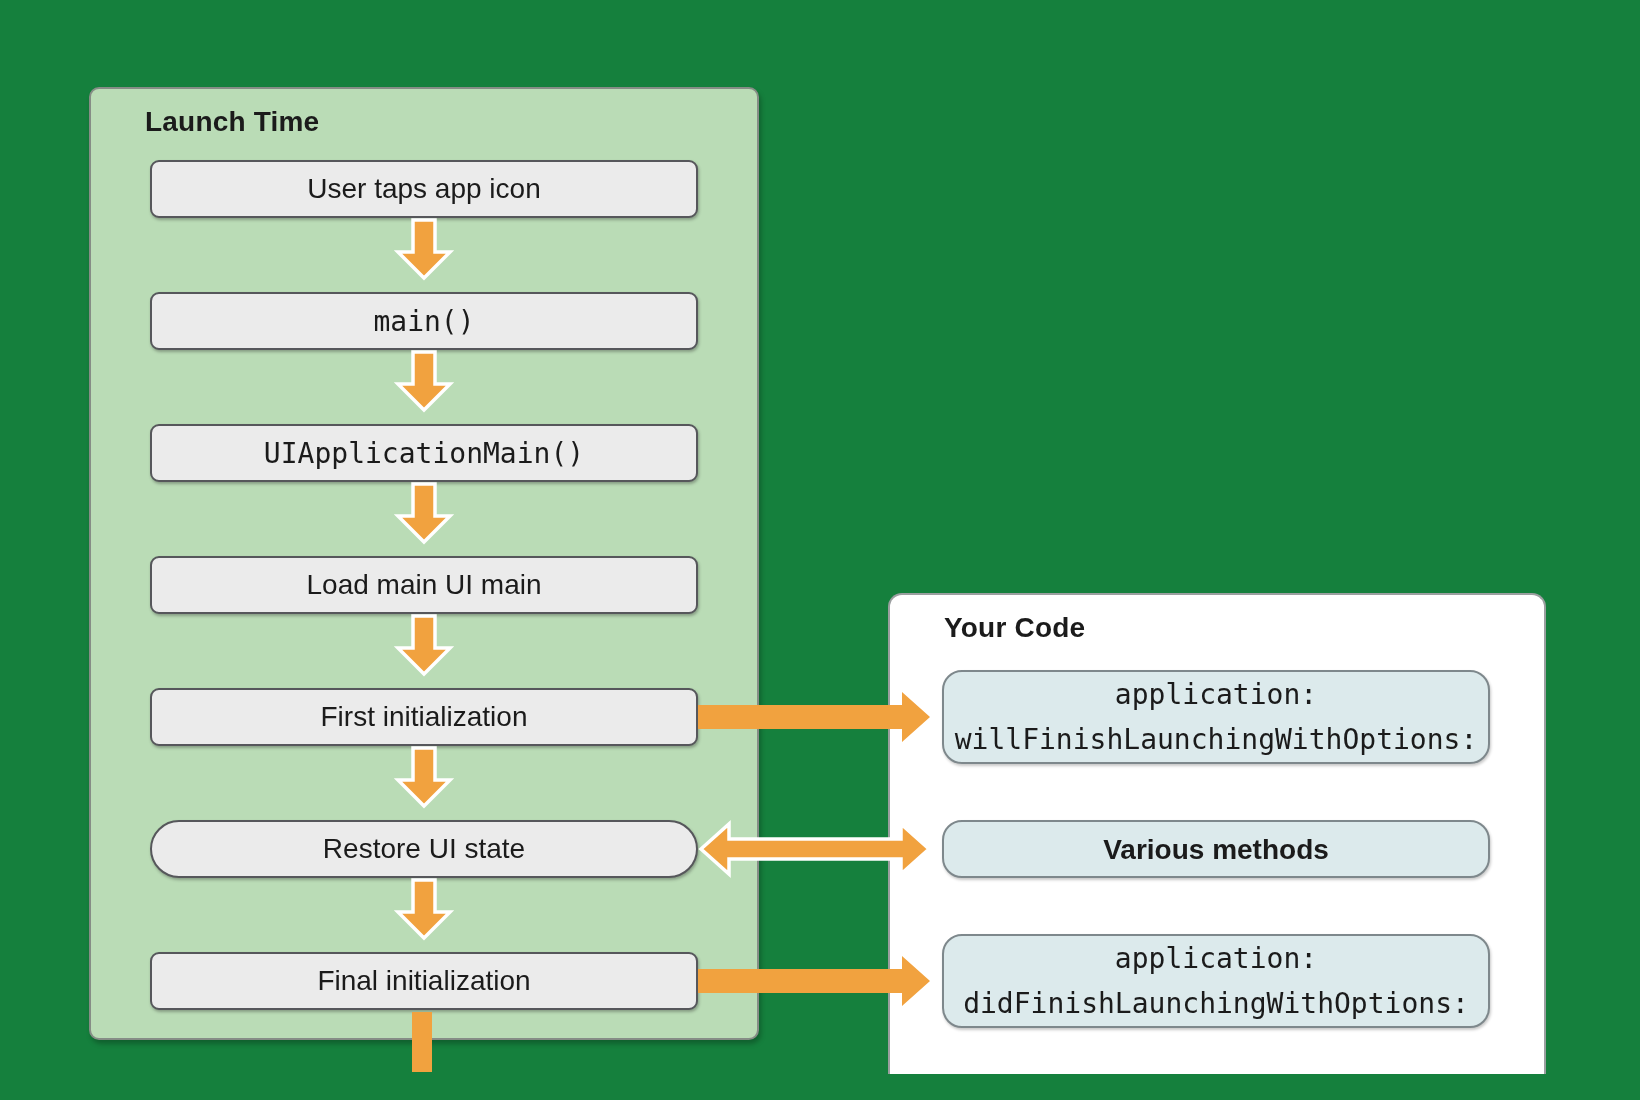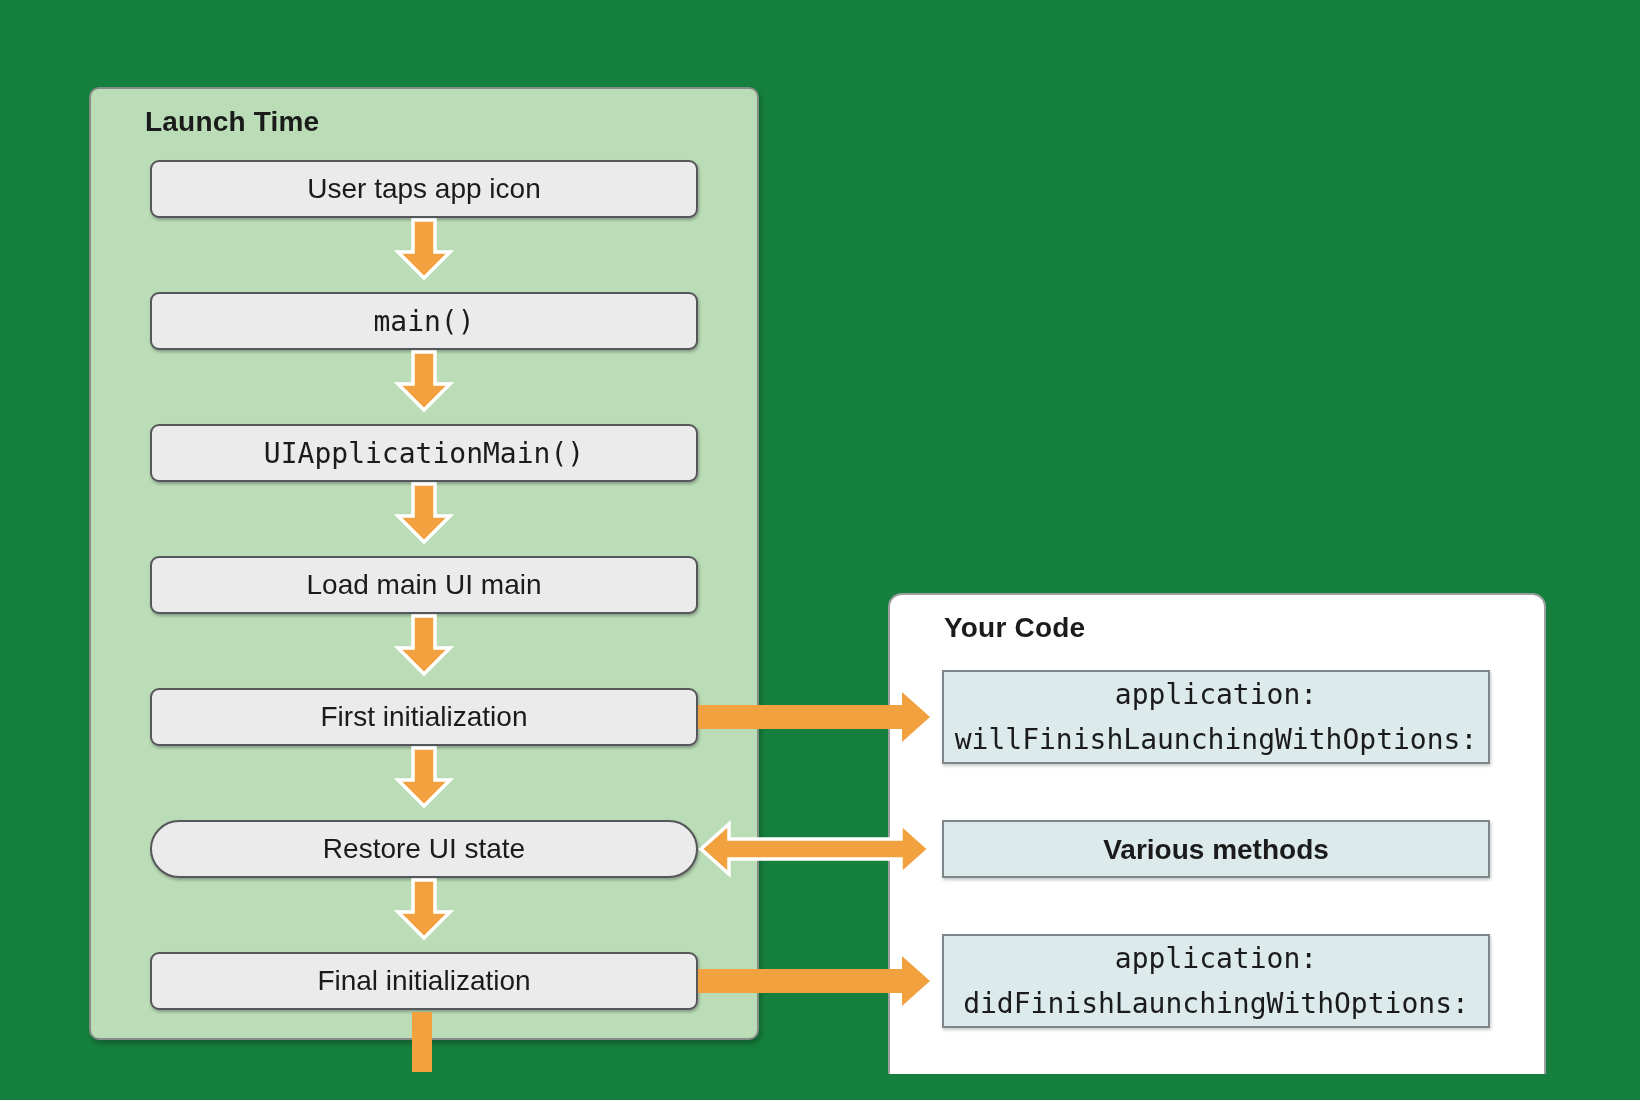--- a/index.html
+++ b/index.html
@@ -30,21 +30,21 @@
     border:2px solid var(--step_border,#56575b);
     border-radius:9px;
     box-shadow:1px 2px 3px rgba(40,40,40,0.35);
     display:flex;align-items:center;justify-content:center;
     font-size:28px;box-sizing:border-box;
   }
   .callback-box{
     position:absolute;left:942px;width:548px;
     background:var(--callback_fill,#dceaec);
     border:2px solid var(--callback_border,#7e888c);
-    border-radius:0;
+    border-radius:20px;
     box-shadow:1px 2px 3px rgba(0,0,0,0.22);
     display:flex;flex-direction:column;align-items:center;justify-content:center;
     font-size:28px;box-sizing:border-box;text-align:center;gap:8px;
   }
   .mono{font-family:"DejaVu Sans Mono",monospace;font-size:28px;}
   .cb-line{line-height:37px;white-space:nowrap;}
   .arrow{position:absolute;overflow:visible;}
   .arrow polygon{fill:var(--orange,#f1a23f);}
   .arrow polygon.outlined{stroke:var(--white,#fff);stroke-width:3.5;stroke-linejoin:miter;}
   .flow-tail{

